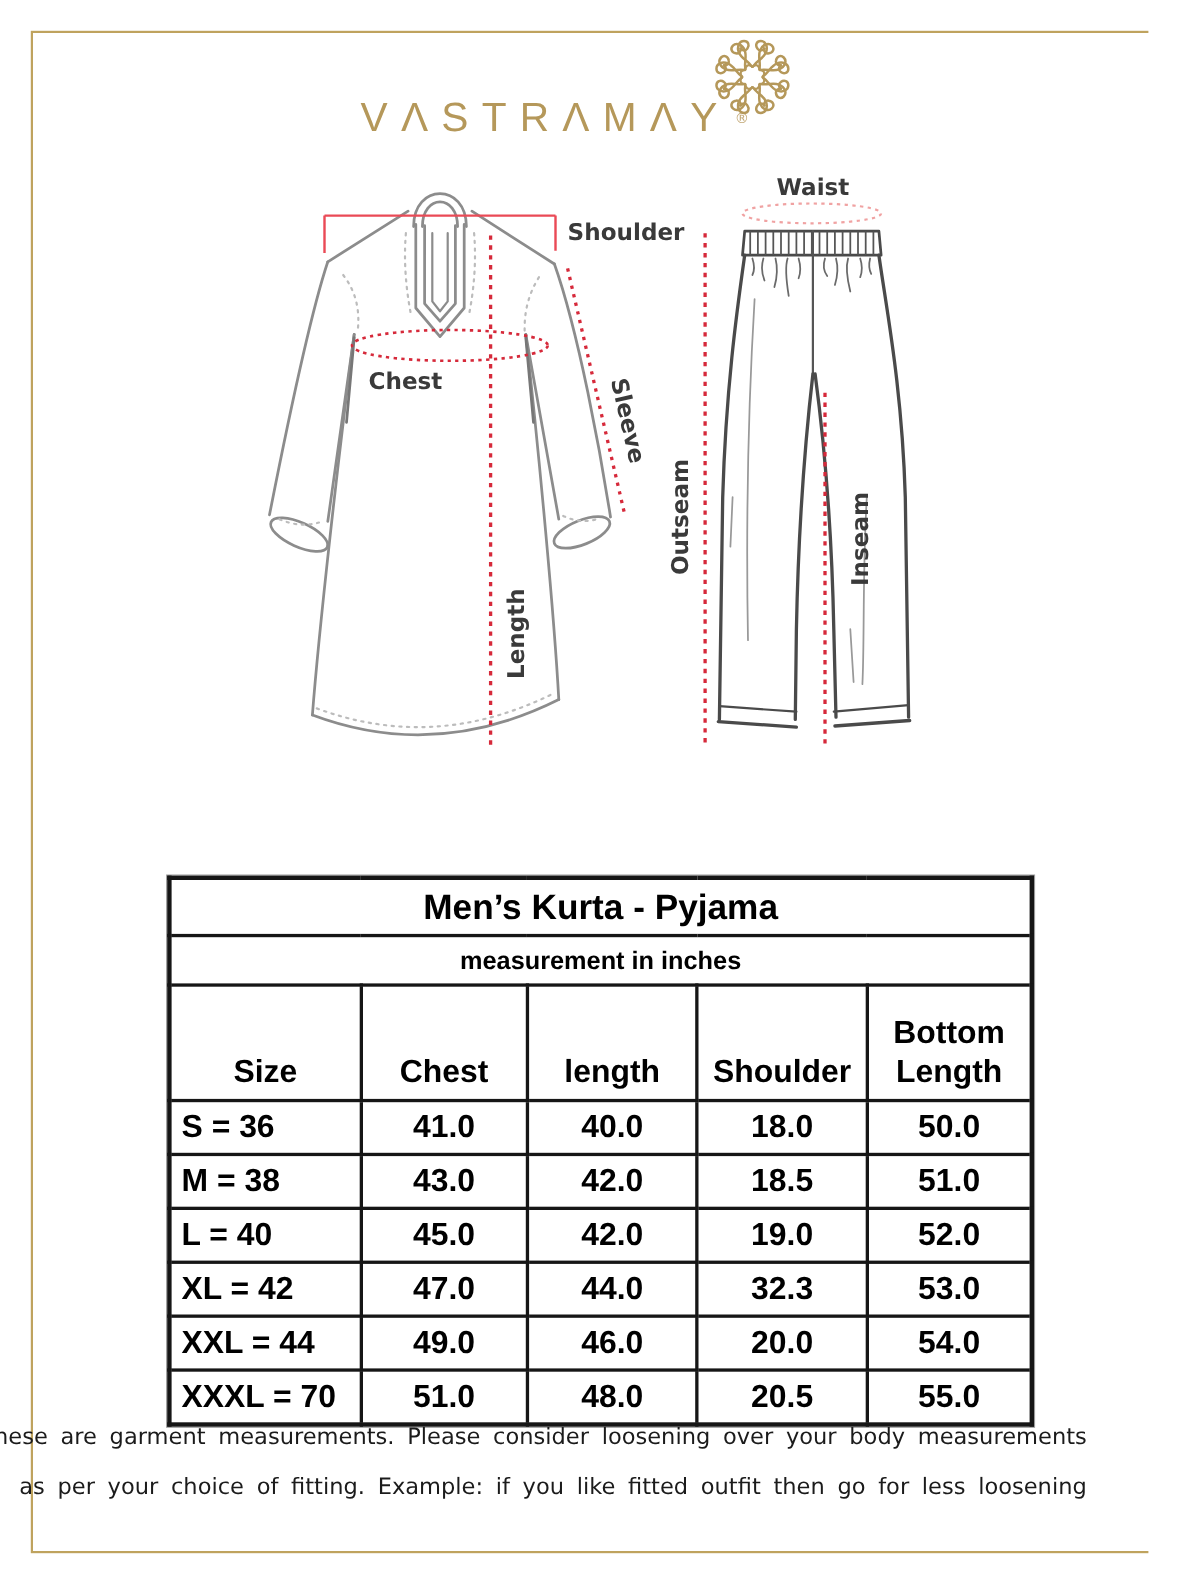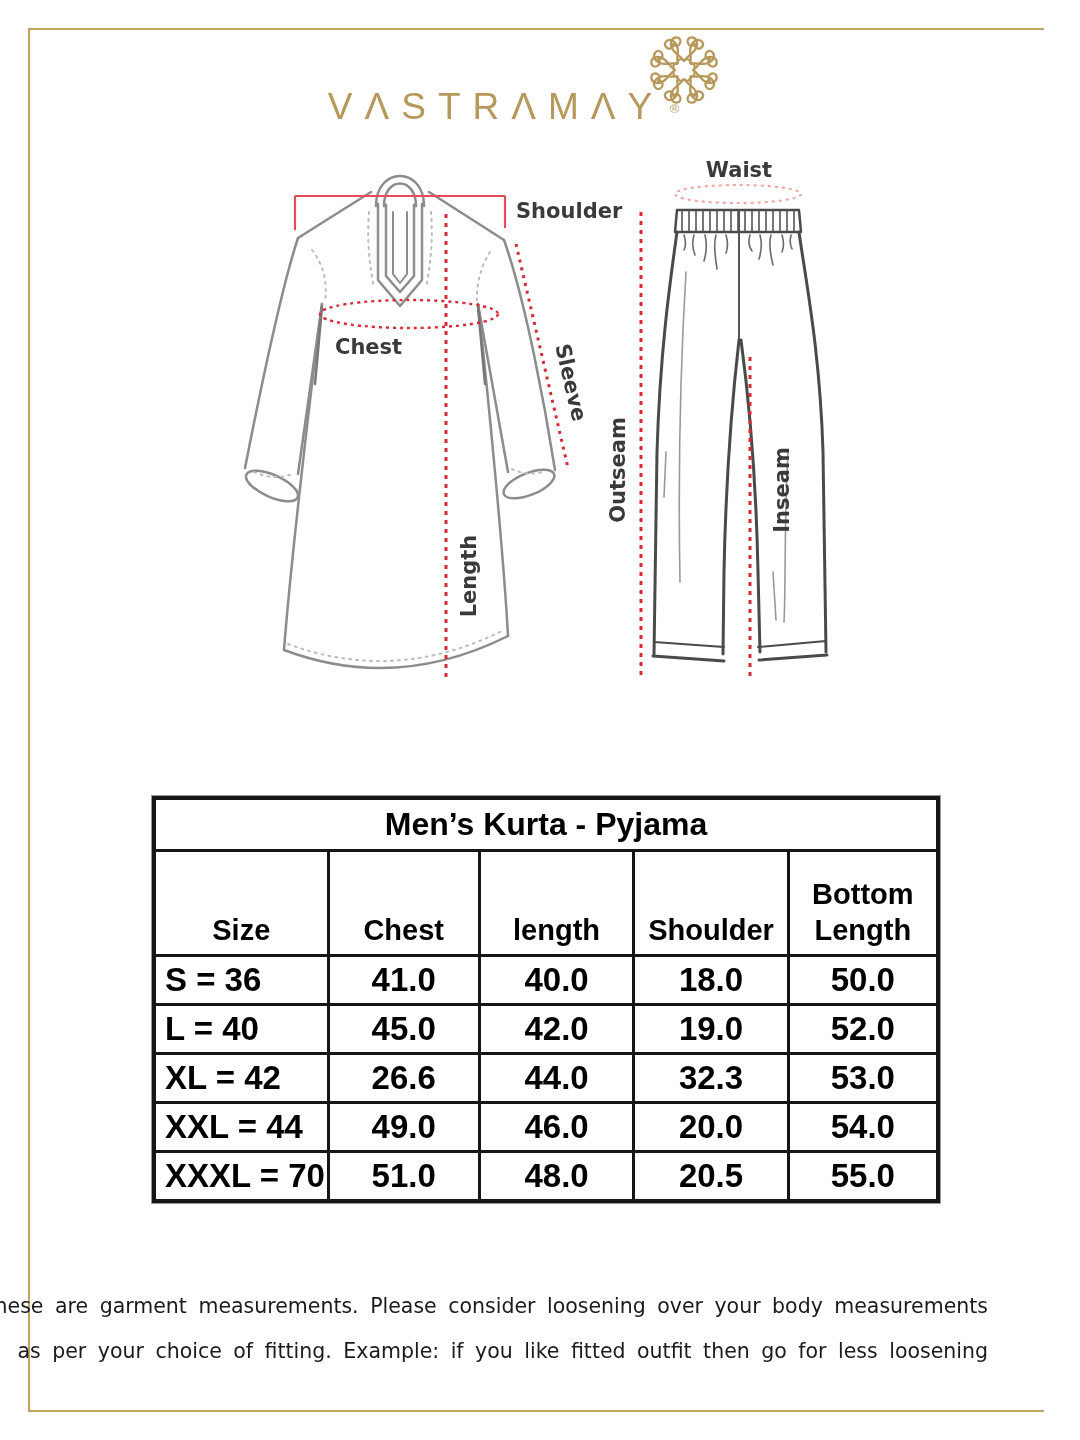--- a/index.html
+++ b/index.html
@@ -20,21 +20,21 @@
   
   .size-table{position:absolute;left:152px;top:748px;width:788px;border-collapse:collapse;
         table-layout:fixed;background:#fff;box-shadow:0 0 0 1px #9a9a9a;
         font-family:"Liberation Sans",sans-serif;color:#000;margin-top:48px;}
   .size-table,.size-table td,.size-table th{border:3px solid #161616;}
   .size-table{border-width:4px;}
   .t-title{height:47px;font-size:32px;font-weight:700;text-align:center;vertical-align:middle;}
   .t-sub{height:40px;font-size:23px;font-weight:700;text-align:center;vertical-align:middle;}
   .size-table th{height:96px;font-size:29px;font-weight:700;text-align:center;
         vertical-align:bottom;padding:0 4px 6px 4px;line-height:1.25;}
-  .size-table td.data{height:44px;font-size:33px;font-weight:700;text-align:center;vertical-align:middle;}
+  .size-table td.data{height:44px;font-size:29px;font-weight:700;text-align:center;vertical-align:middle;}
   .size-table td.c-size{text-align:left;padding-left:9px;}
   
   .note{position:absolute;right:56px;top:1284px;text-align:right;font-size:20.5px;
         color:#1b1b1b;line-height:45px;word-spacing:5px;white-space:nowrap;
         font-family:"DejaVu Sans",sans-serif;}
 </style>
 </head>
 <body>
 
 <div class="page">
@@ -198,43 +198,53 @@
         <col style="width:19.3%">
         <col style="width:19.7%">
       <col style="width:19.7%">
         <col style="width:19.1%">
     </colgroup>
     <tbody>
       <tr>
         <td class="t-title" colspan="5">Men’s Kurta - Pyjama</td>
       </tr>
       <tr>
+        <td class="t-sub" colspan="5">measurement in inches</td>
+      </tr>
+      <tr>
         <th>Size</th>
         <th>Chest</th>
         <th>length</th>
         <th>Shoulder</th>
         <th>Bottom Length</th>
       </tr>
       <tr>
         <td class="data c-size">S = 36</td>
         <td class="data">41.0</td>
         <td class="data">40.0</td>
         <td class="data">18.0</td>
         <td class="data">50.0</td>
       </tr>
       <tr>
+        <td class="data c-size">M = 38</td>
+        <td class="data">43.0</td>
+        <td class="data">42.0</td>
+        <td class="data">18.5</td>
+        <td class="data">51.0</td>
+      </tr>
+      <tr>
         <td class="data c-size">L = 40</td>
         <td class="data">45.0</td>
         <td class="data">42.0</td>
         <td class="data">19.0</td>
         <td class="data">52.0</td>
       </tr>
       <tr>
         <td class="data c-size">XL = 42</td>
-        <td class="data">26.6</td>
+        <td class="data">47.0</td>
         <td class="data">44.0</td>
         <td class="data">32.3</td>
         <td class="data">53.0</td>
       </tr>
       <tr>
         <td class="data c-size">XXL = 44</td>
         <td class="data">49.0</td>
         <td class="data">46.0</td>
         <td class="data">20.0</td>
         <td class="data">54.0</td>

